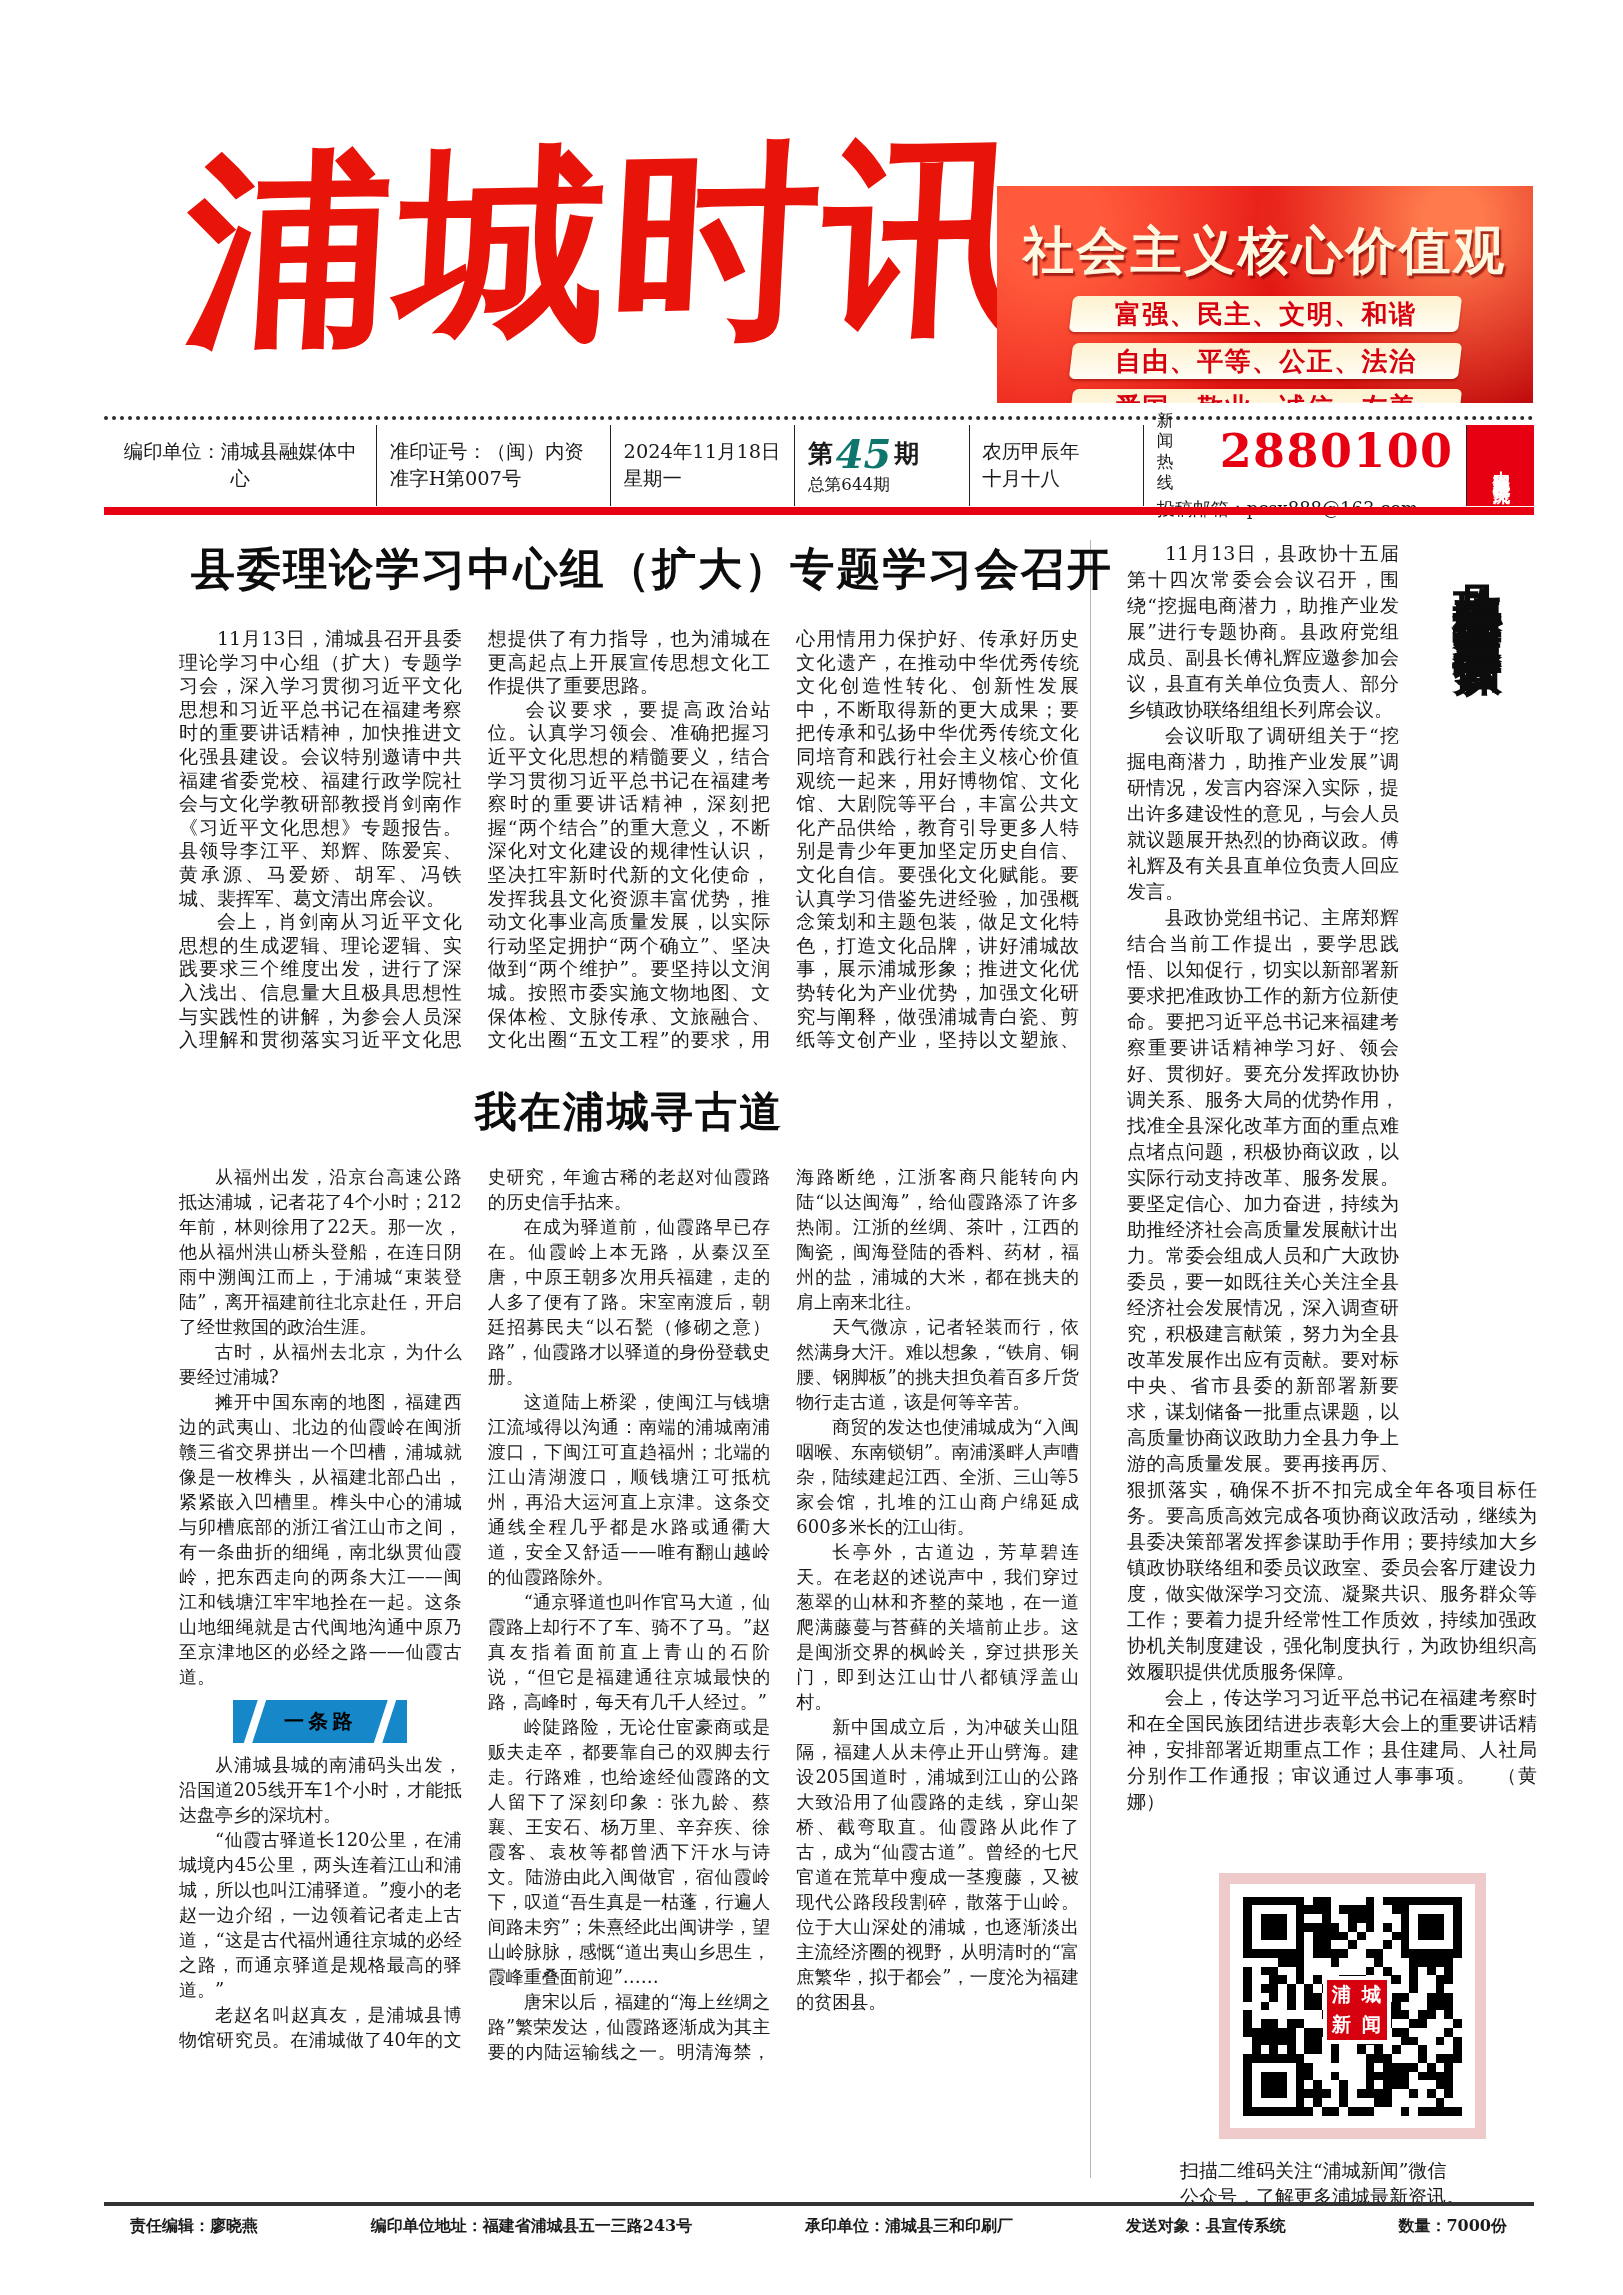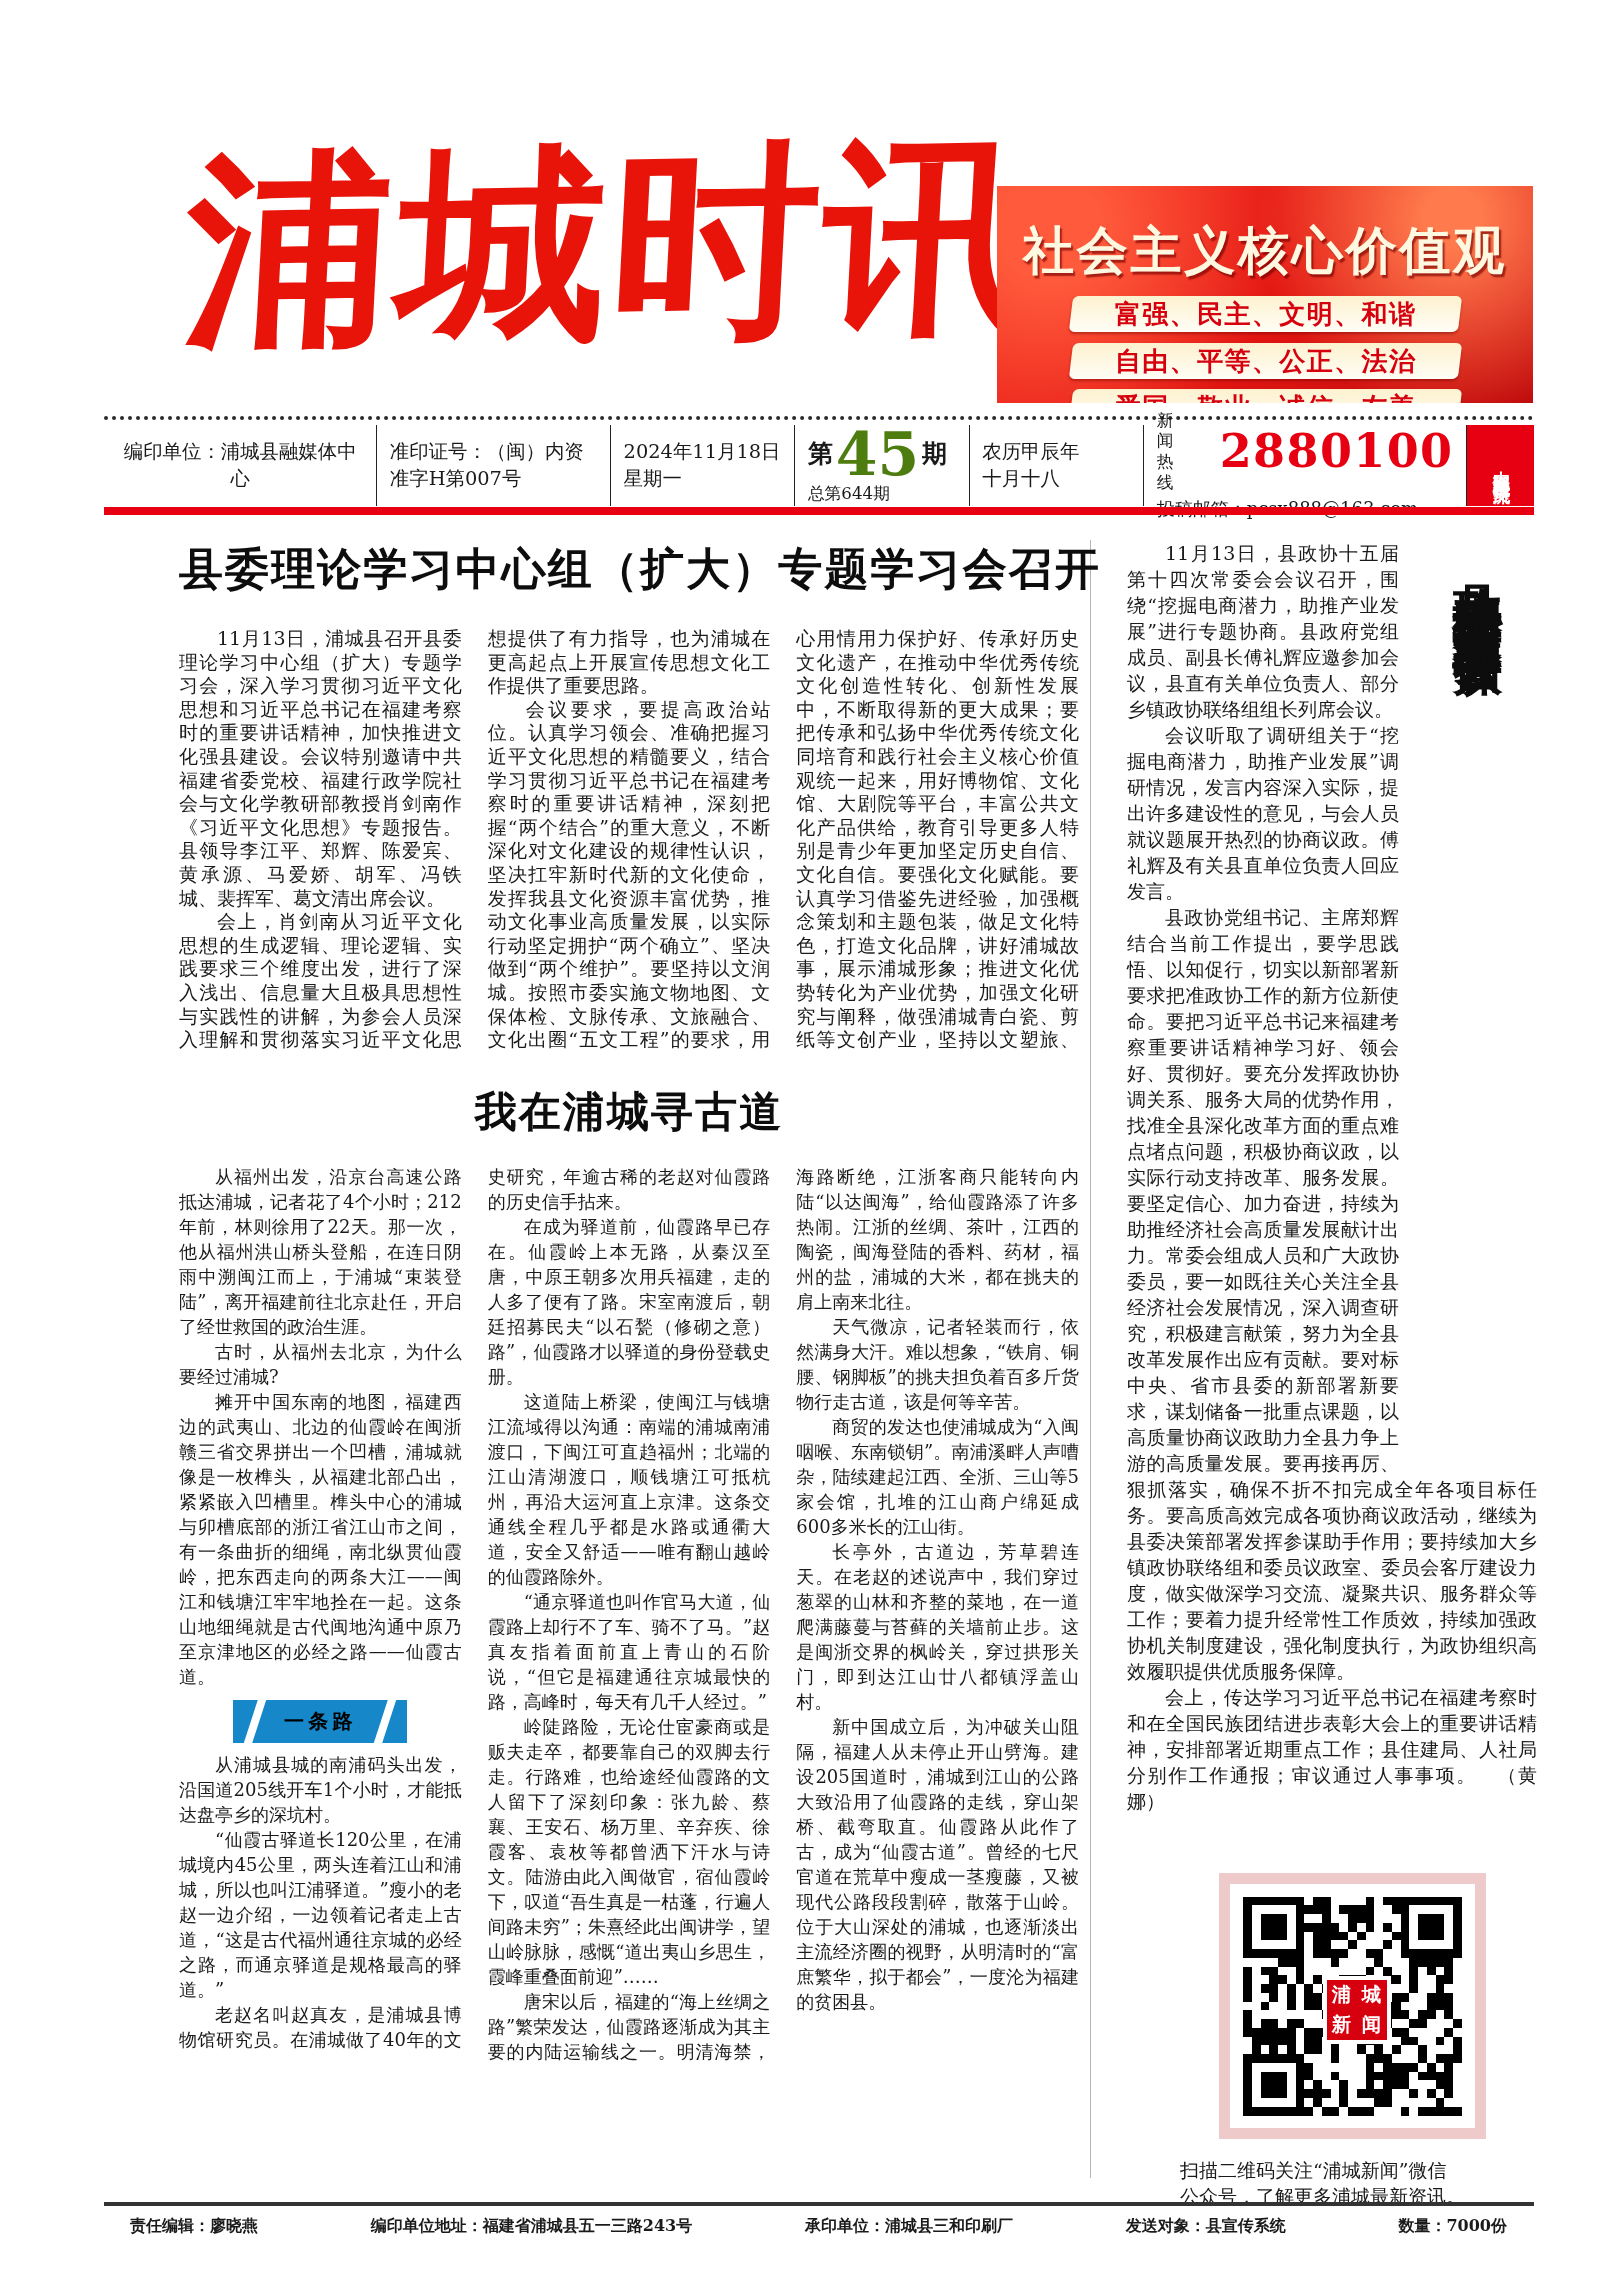--- a/index.html
+++ b/index.html
@@ -27,39 +27,39 @@
   #dotted-rule{position:absolute;left:104px;top:416px;width:1430px;border-top:4.2px dotted #2b2b2b;}
   #red-rule{position:absolute;left:104px;top:507px;width:1430px;height:8.3px;background:#e60012;}
   #footer-rule{position:absolute;left:104px;top:2202px;width:1430px;height:3.5px;background:#333;}
   #v-divider{position:absolute;left:1090px;top:540px;width:1.4px;height:1638px;background:#b5b5b5;}
   
   #info-bar{position:absolute;left:104px;top:425px;width:1430px;height:81px;display:flex;align-items:stretch;}
   .info-cell{display:flex;flex-direction:column;justify-content:center;align-items:flex-start;
     padding:0 12.5px;border-right:1.4px solid #222;font-size:19.4px;line-height:1.35;text-align:center;}
   .info-cell:last-child{border-right:none;}
   #cell-issue .issue-line{display:flex;align-items:center;}
-  #cell-issue .issue-num{font-size:60px;font-weight:bold;color:#4d7c0f;line-height:.9;
-    margin:0 2.8px;}
+  #cell-issue .issue-num{font-size:40px;font-weight:bold;color:#0f766e;line-height:.9;
+    font-style:italic;margin:0 2.8px;}
   #cell-issue .issue-side{font-size:25px;font-weight:bold;}
   #cell-issue .issue-total{font-size:16.7px;margin-top:1.4px;}
   #cell-hotline{align-items:flex-start;}
   .hot-row{display:flex;align-items:center;gap:25px;}
   .hot-label{font-size:16.7px;line-height:1.25;text-align:left;margin-right:7px;}
   .hot-number{font-size:46px;font-weight:bold;color:#e60012;letter-spacing:1.4px;line-height:1;}
   .hot-mail{font-size:18px;margin-top:4.2px;text-align:center;}
   #stamp-box{width:67px;background:#e60012;color:#fff;display:flex;align-items:center;justify-content:center;}
   #stamp-box .stamp-text{writing-mode:vertical-rl;text-orientation:upright;font-size:17.4px;
     font-weight:bold;letter-spacing:2.1px;line-height:1.6;}
   
   .art-headline{text-align:center;font-weight:900;color:#0d0d0d;letter-spacing:2.1px;white-space:nowrap;}
   .body-cols{text-align:justify;overflow:hidden;}
   .body-cols p{margin:0;text-indent:2em;}
   
   #article1{position:absolute;left:179px;top:540px;width:900px;}
-  #article1 .art-headline{font-size:44px;}
+  #article1 .art-headline{font-size:44px;margin-left:12px;}
   #a1-body{margin-top:28px;height:429px;column-count:3;column-gap:26px;
     font-size:19px;line-height:23.6px;column-fill:auto;}
   
   #article2{position:absolute;left:179px;top:1084px;width:900px;}
   #article2 .art-headline{font-size:42px;}
   #a2-body{margin-top:23.6px;height:916px;column-count:3;column-gap:26px;
     font-size:18px;line-height:25px;column-fill:auto;}
   .sec-banner{width:174px;height:43px;margin:11px auto 9.7px;background:#1687c9;
     display:flex;align-items:center;justify-content:center;position:relative;overflow:hidden;}
   .sec-banner span{color:#000000;font-weight:900;font-size:20px;letter-spacing:4.2px;

